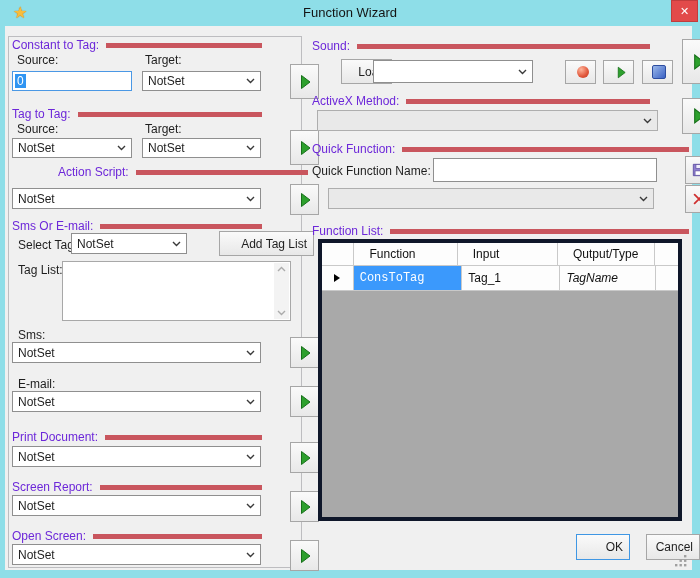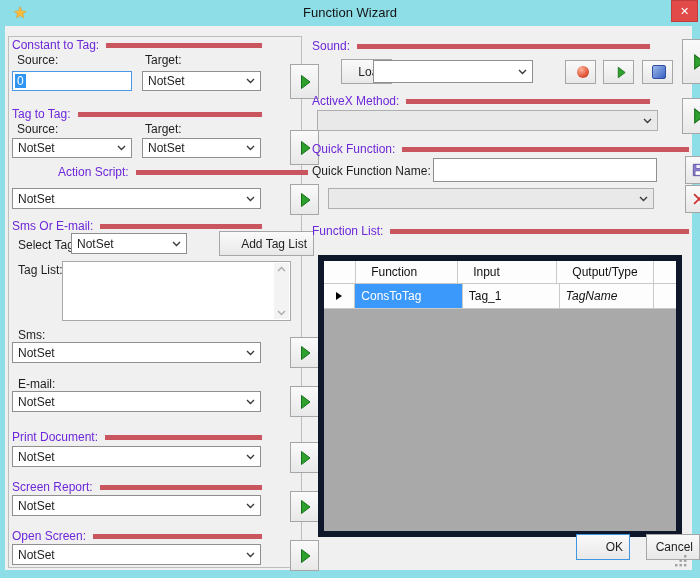--- a/index.html
+++ b/index.html
@@ -32,21 +32,21 @@
        display:flex;align-items:center;justify-content:flex-end;font-size:12px;color:#1e1e1e;margin-left:24px;}
   .okbtn{border:1px solid #3f97e4;}
   .tarea{background:#fff;border:1px solid #a8a8a8;}
   .vsb{position:absolute;right:1px;top:1px;bottom:1px;width:15px;background:#f3f3f3;
        display:flex;flex-direction:column;justify-content:space-between;align-items:center;padding:3px 0;}
   .dotrecord{width:12px;height:12px;border-radius:50%;
        background:radial-gradient(circle at 35% 30%,#ffb49a,#e0563a 60%,#bd3d26);}
   .sqstop{width:12px;height:12px;border:1px solid #2d4da0;border-radius:2px;
        background:linear-gradient(135deg,#9cb9ea,#3a61c4);}
   
-  .grid{left:318px;top:255px;width:364px;height:282px;background:#a9a9a9;border:6px solid #0f172a;}
+  .grid{left:318px;top:239px;width:364px;height:282px;background:#a9a9a9;border:4px solid #0f172a;}
   .grow{display:flex;}
   .gc{box-sizing:border-box;border-right:1px solid #c9c9c9;border-bottom:1px solid #c9c9c9;
       background:#fdfdfd;display:flex;align-items:center;padding-left:6px;font-size:12px;color:#111;overflow:hidden;}
   .ghc{padding-left:15px;background:#fdfdfd;}
   .selcell{background:#3b99fc;color:#fff;}
   .grip{right:12px;bottom:10px;}
 </style>
 </head>
 <body>
 
@@ -308,21 +308,21 @@
       <div class="gc ghc" style="width:102px;">Input</div>
       <div class="gc ghc" style="width:99px;">Qutput/Type</div>
       <div class="gc" style="width:23px;border-right:none;"></div>
     </div>
     <div class="grow" style="height:25px;">
       <div class="gc" style="width:33px;justify-content:center;padding-left:0;">
         <svg width="8" height="10" viewBox="0 0 8 10">
             <path d="M1 1 L7 5 L1 9 Z" fill="#000"></path>
           </svg>
       </div>
-      <div class="gc selcell" style="width:113px;">ConsToTag</div>
+      <div class="gc selcell" style="width:113px;font-family:Liberation Mono, monospace;">ConsToTag</div>
       <div class="gc" style="width:102px;">Tag_1</div>
       <div class="gc" style="width:99px;font-style:italic;">TagName</div>
       <div class="gc" style="width:23px;border-right:none;"></div>
     </div>
   </div>
 
   <button class="abs btn okbtn" style="left:552px;top:534px;width:54px;height:26px;">
     <span>OK</span>
   </button>
   <button class="abs btn" style="left:622px;top:534px;width:54px;height:26px;">

